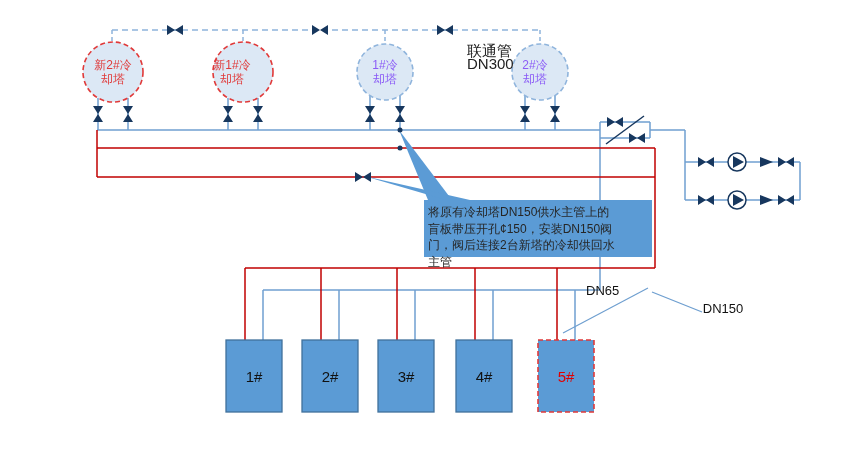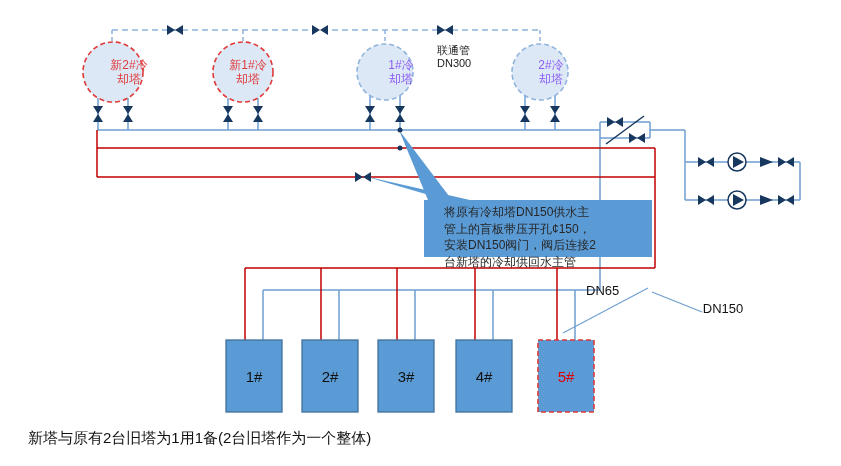--- a/index.html
+++ b/index.html
@@ -4,27 +4,27 @@
 <style>
   html,body{margin:0;padding:0;background:#ffffff;}
   .stage{
     position:relative;width:841px;height:466px;background:#ffffff;
     font-family:"Liberation Sans","DejaVu Sans",sans-serif;
     outline:1px solid #c9c9c9;overflow:hidden;
   }
   .stage svg{position:absolute;left:0;top:0;}
   .lbl{position:absolute;color:#8b5cf6;}
   .tower-label{
-    text-align:center;font-size:12px;line-height:14px;letter-spacing:0;margin-left:16px;
+    text-align:center;font-size:12px;line-height:14px;letter-spacing:0;
   }
   .tower-label.new{color:#e03a3a;}
-  .pipe-note{font-size:11px;line-height:13px;color:#222;}
+  .pipe-note{font-size:15px;line-height:13px;color:#222;margin-left:30px;}
   .callout-text{
     font-size:12px;line-height:1.38;color:#262626;
-    width:196px;height:57px;box-sizing:border-box;padding:4px 20px;
+    width:196px;height:57px;box-sizing:border-box;padding:4px 4px;
   }
   .chiller-label{
     width:56px;height:72px;display:flex;align-items:center;justify-content:center;
     font-size:15px;color:#111;
   }
   .chiller-label.highlight{color:#e00000;}
   .dn-label{font-size:13px;color:#111;line-height:17px;}
   .dn150{width:46px;text-align:center;}
   .footnote{font-size:15px;color:#111;}
 </style>
@@ -177,14 +177,13 @@
 
   <div class="lbl chiller-label" style="left:226px;top:340px;">1#</div>
   <div class="lbl chiller-label" style="left:302px;top:340px;">2#</div>
   <div class="lbl chiller-label" style="left:378px;top:340px;">3#</div>
   <div class="lbl chiller-label" style="left:456px;top:340px;">4#</div>
   <div class="lbl chiller-label highlight" style="left:538px;top:340px;">5#</div>
 
   <div class="lbl dn-label" style="left:586px;top:282px;">DN65</div>
   <div class="lbl dn-label dn150" style="left:700px;top:300px;">DN150</div>
 
-  <div class="lbl footnote" style="left:28px;top:429px;">新塔与原有2台旧塔为1用1备(2台旧塔作为一个整体)</div>
 </div>
 
 </body></html>

